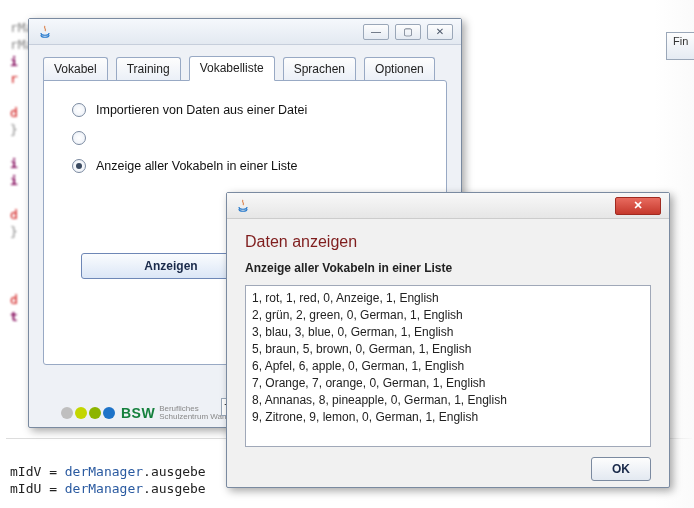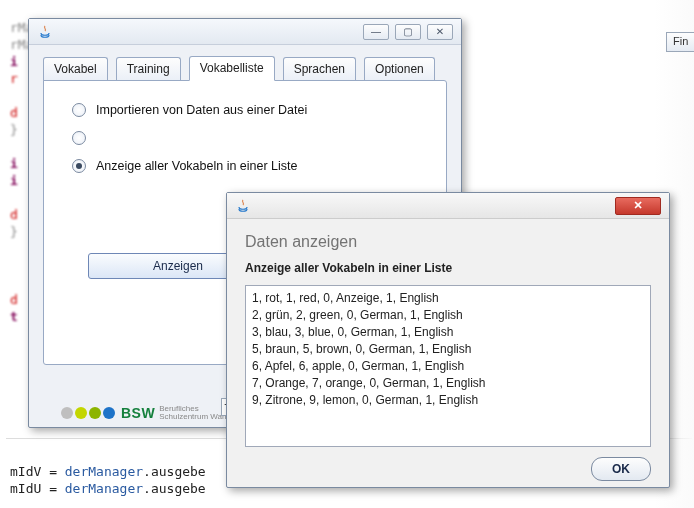--- a/index.html
+++ b/index.html
@@ -137,26 +137,26 @@
     display: inline-flex; align-items:center; justify-content:center;
     background: radial-gradient(#fff,#e9eef6);
   }
   .radio-outer.checked::after {
     content:""; width:6px; height:6px; border-radius:50%;
     background: #3a4a60;
   }
 
   .big-btn {
     display:block;
-    margin: 80px 0 0 16px;
+    margin: 80px 0 0 9px;
     width: 180px; height: 26px;
     border: 1px solid #6e87b6;
     border-radius: 3px;
     background: linear-gradient(#fafcfe,#dbe6f6);
-    font-weight: normal;
+    font-weight: bold;
     color: #1a2a4a;
     font-size: 12px;
     cursor: default;
   }
 
   .logo-row {
     position: absolute;
     left: 18px; bottom: 6px;
     display:flex; align-items:center; gap:2px;
     color: #666;
@@ -179,52 +179,52 @@
 
   
   .win-data {
     left: 226px; top: 192px;
     width: 444px; height: 296px;
     z-index: 20;
     background: #f1f1f1;
   }
   .win-data .titlebar { background: linear-gradient(#f8f8f8,#e6e6e6); border-bottom:1px solid #ccc; }
   .data-body { padding: 14px 18px 10px 18px; }
-  .data-title { font-size: 16px; color: #737373; margin-bottom: 10px; }
+  .data-title { font-size: 16px; color: #7f1d1d; margin-bottom: 10px; }
   .data-sub { font-size: 12px; font-weight: bold; color:#222; margin-bottom: 10px; }
   .data-list {
     border: 1px solid #a0a8b8;
     background: #fff;
     height: 162px;
     overflow-y: scroll;
     padding: 4px 6px;
     font-size: 12px;
     line-height: 17px;
     color: #222;
   }
   .ok-row { display:flex; justify-content:flex-end; padding-top:10px; }
   .ok-btn {
     width: 60px; height: 24px;
     border: 1px solid #7b8aa0;
-    border-radius: 11px;
+    border-radius: 3px;
     background: linear-gradient(#fdfdfd,#e3e9f1);
     font-weight: bold;
     font-size: 12px;
     color: #1a2a4a;
   }
 
   .right-edge {
     position:absolute; right:0; top:0; bottom:0; width:40px;
     background: linear-gradient(to left, rgba(250,250,250,0.95), rgba(250,250,250,0));
     z-index:5;
   }
   .find-crop {
     position:absolute; right:0; top:32px;
     border:1px solid #9aa7b8; border-right:none;
-    height:20px; width:28px;
+    height:28px; width:28px;
     background: linear-gradient(#fdfdfd,#e5ebf3);
     font-size:11px; padding:2px 2px 0 6px;
     color:#333;
     z-index:6;
   }
   .bottom-code {
     position:absolute;
     left:10px; top:446px;
     font-family: Consolas, monospace;
     font-size: 13px;
@@ -339,20 +339,21 @@
   <div class="data-body">
     <div class="data-title">Daten anzeigen</div>
     <div class="data-sub">Anzeige aller Vokabeln in einer Liste</div>
     <div class="data-list" id="data-list">
         <div>1, rot, 1, red, 0, Anzeige, 1, English</div>
         <div>2, grün, 2, green, 0, German, 1, English</div>
         <div>3, blau, 3, blue, 0, German, 1, English</div>
         <div>5, braun, 5, brown, 0, German, 1, English</div>
         <div>6, Apfel, 6, apple, 0, German, 1, English</div>
         <div>7, Orange, 7, orange, 0, German, 1, English</div>
+        <div>8, Annanas, 8, pineapple, 0, German, 1, English</div>
         <div>9, Zitrone, 9, lemon, 0, German, 1, English</div>
       </div>
     <div class="ok-row">
       <button class="ok-btn">OK</button>
     </div>
   </div>
 </div>
 
 <div class="sep-line"></div>
 <div class="bottom-code">

